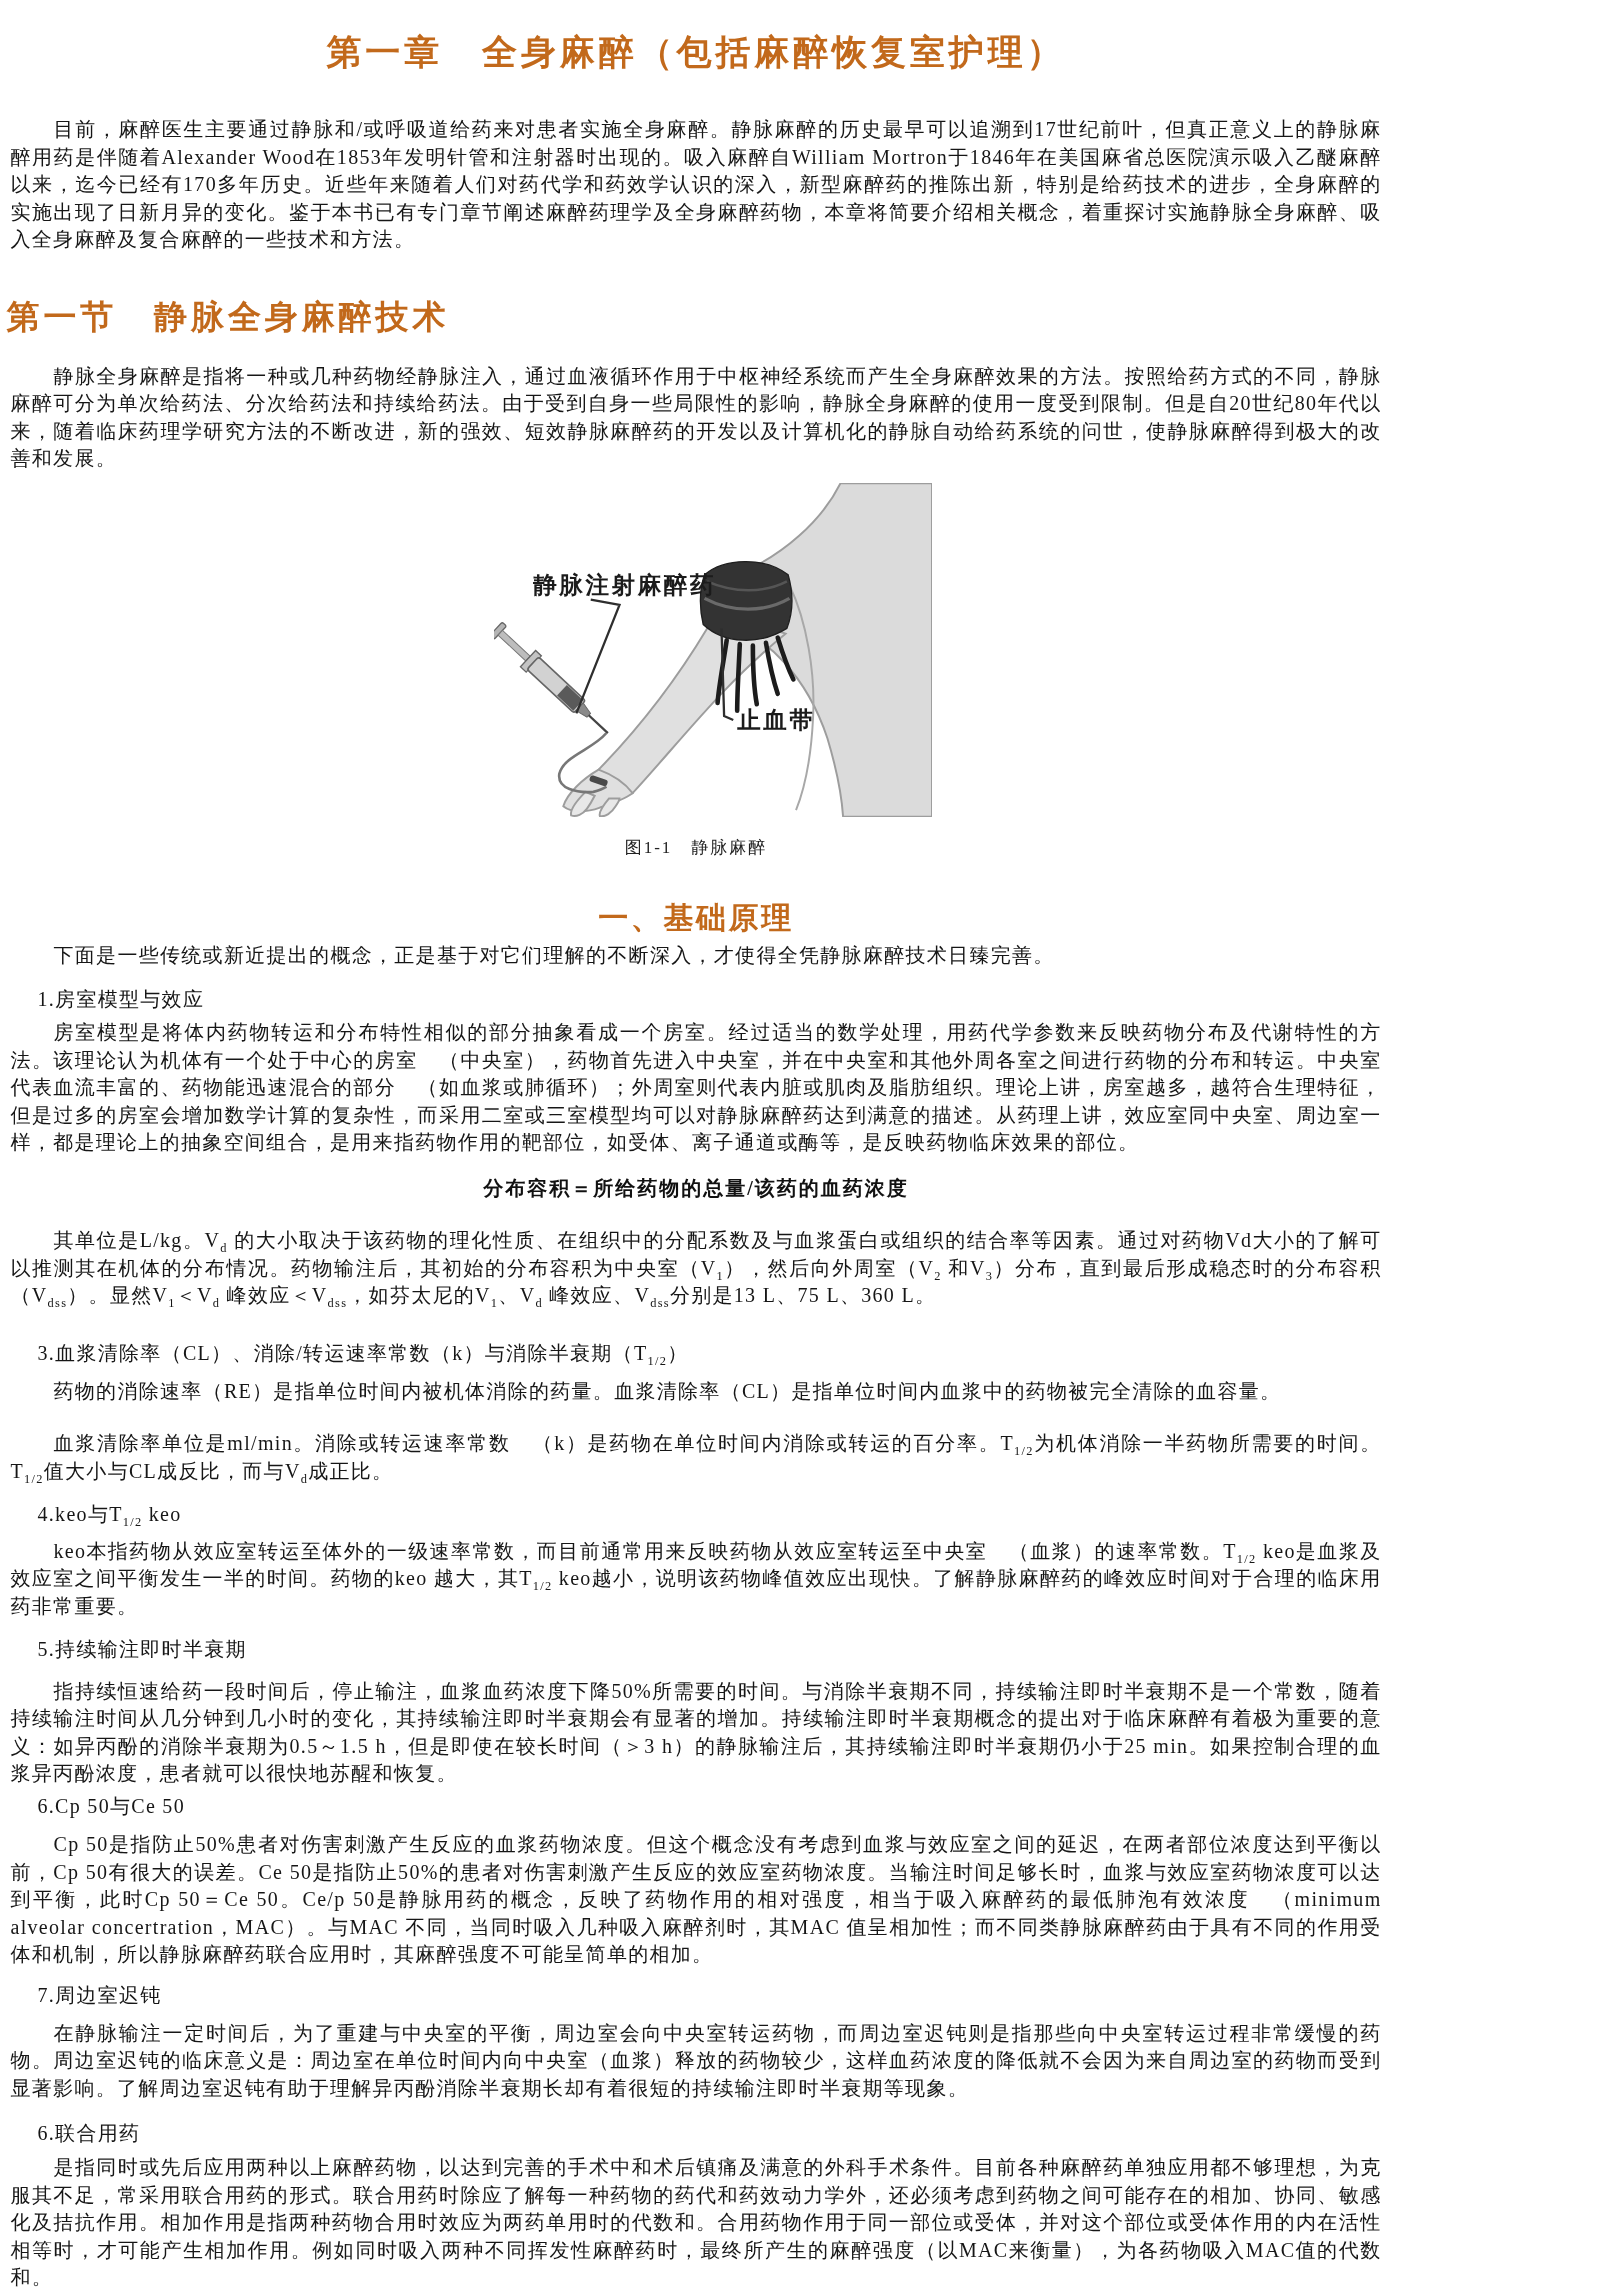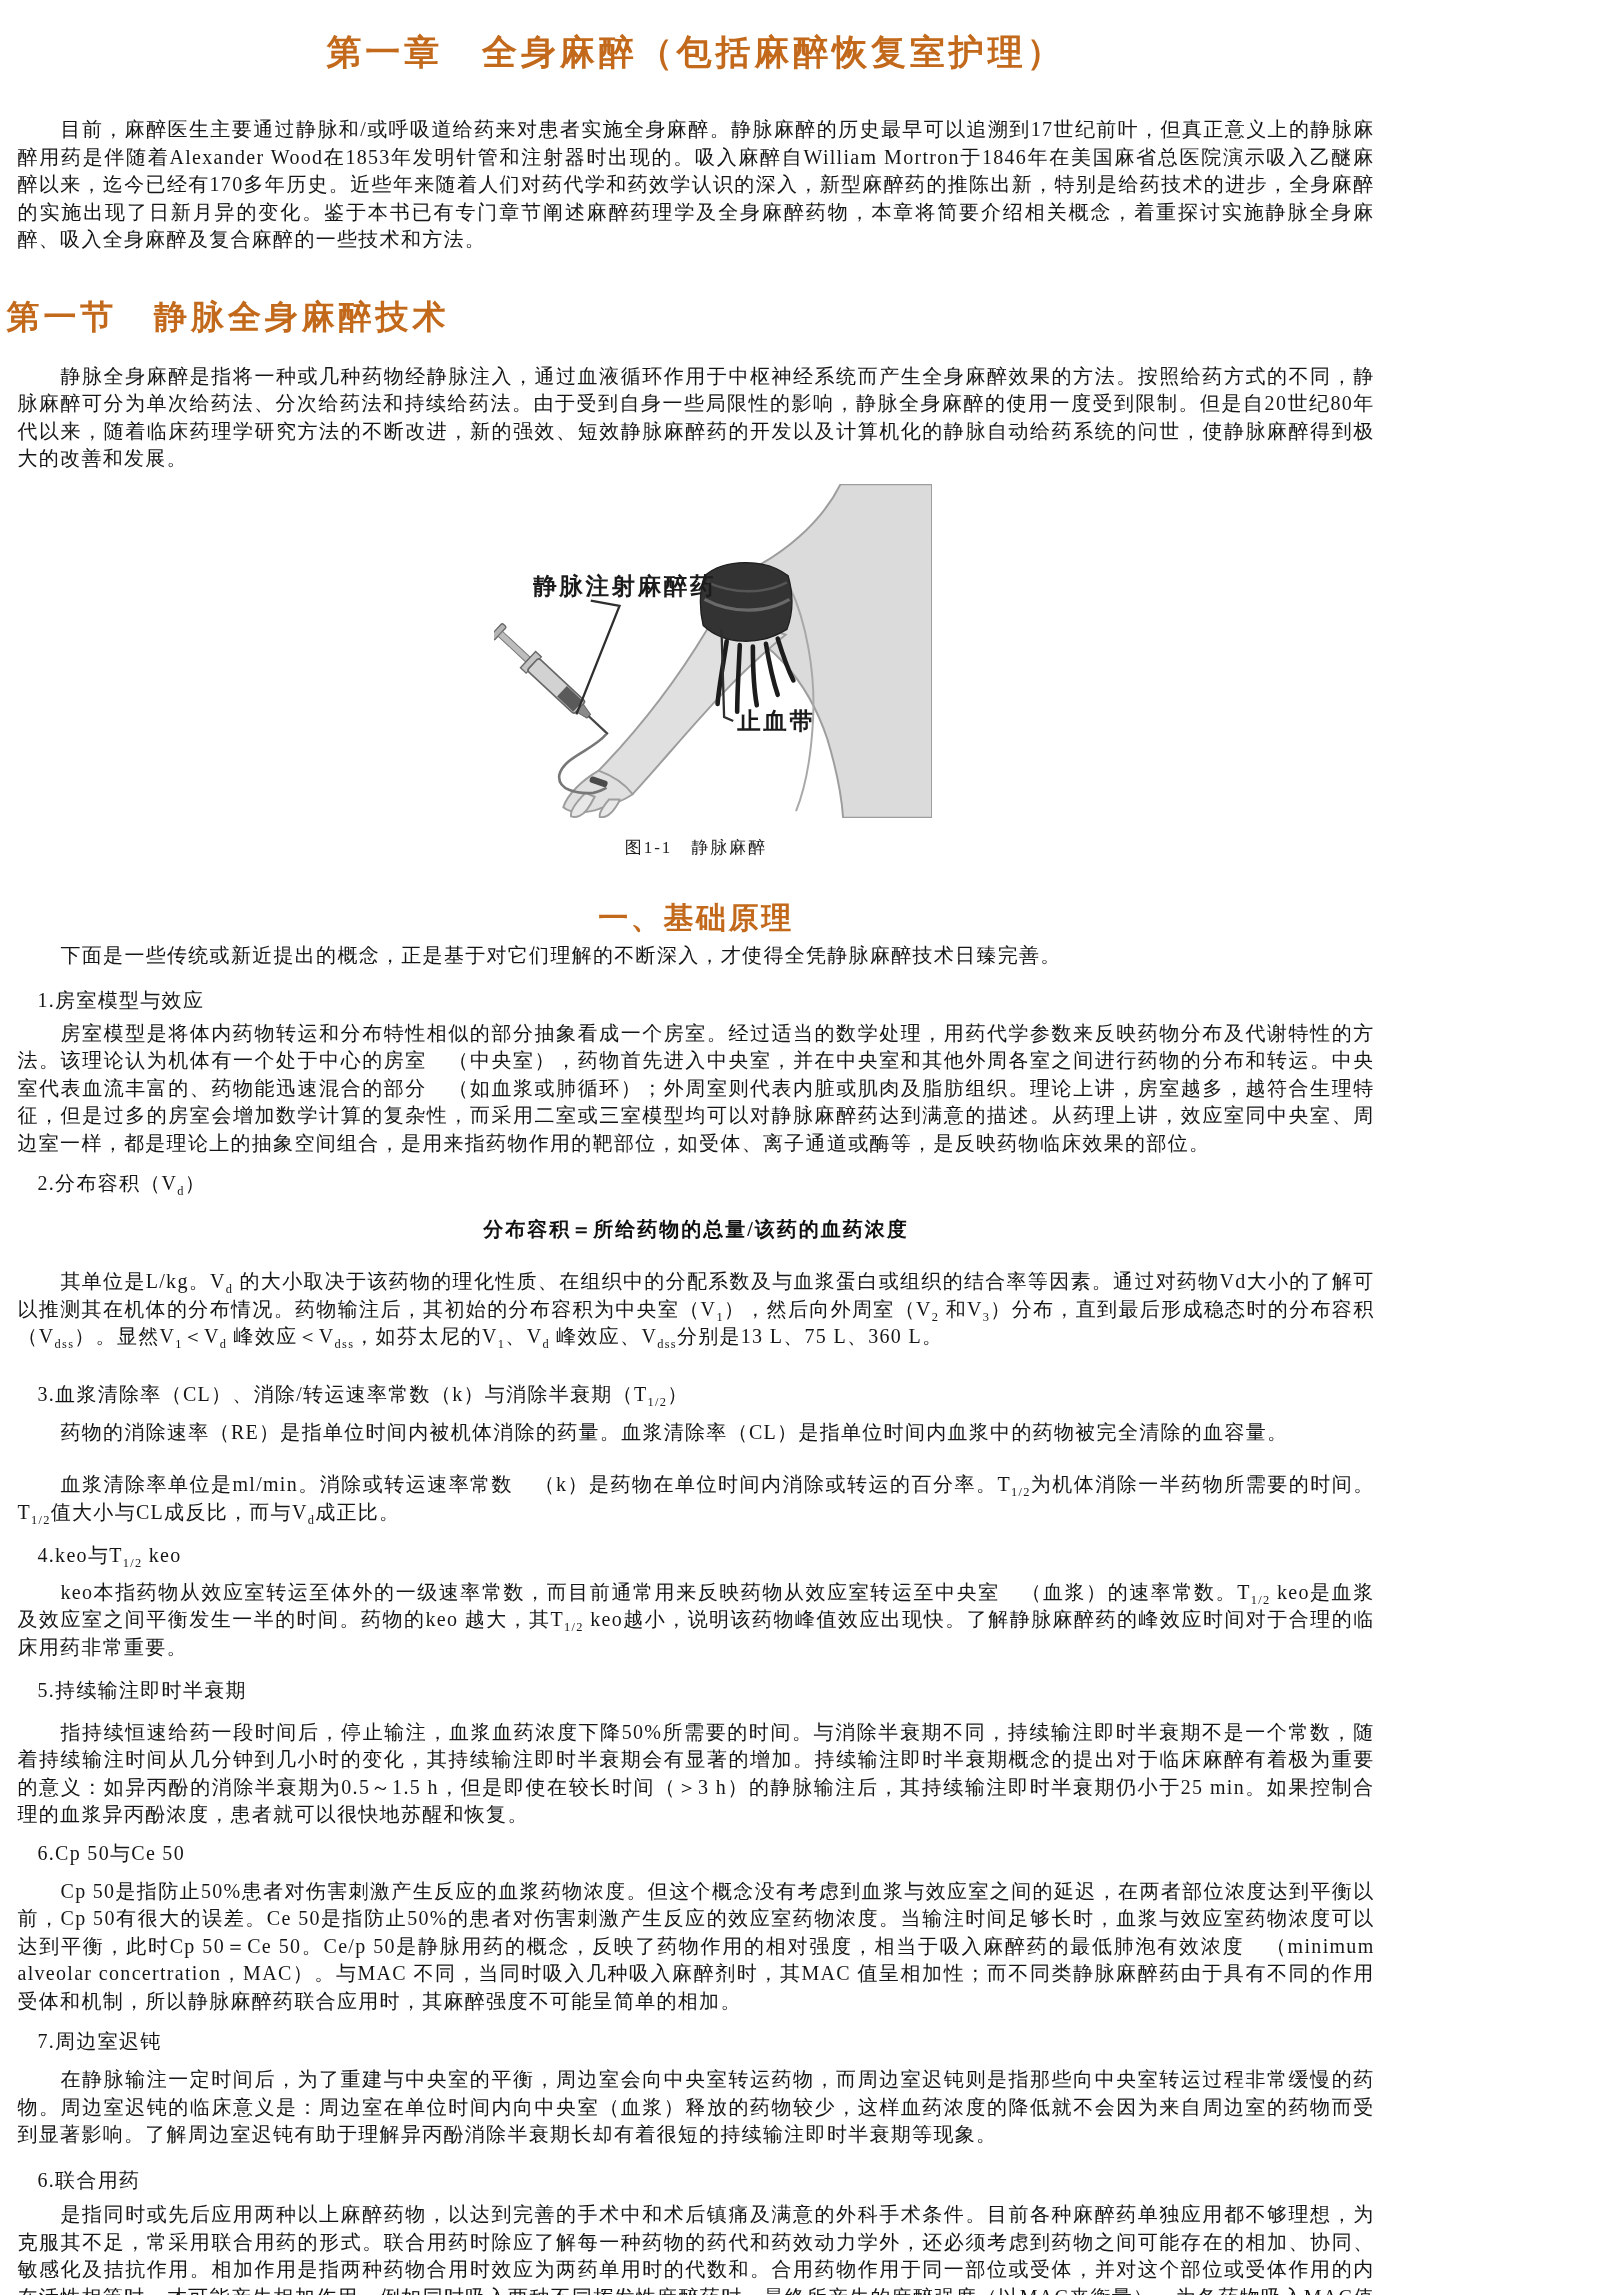--- a/index.html
+++ b/index.html
@@ -33,21 +33,21 @@
   .sub-title{
     margin:38px 0 0 0;
     font-family:"Liberation Sans","DejaVu Sans",sans-serif;
     font-weight:bold;
     font-size:30px;line-height:38px;
     letter-spacing:2.6px;
     color:#c2691b;
     text-align:center;
   }
   .p{
-    margin:11px;
+    margin:4px;
     font-size:20px;line-height:27.5px;
     letter-spacing:1.3px;
     text-indent:43px;
     text-align:justify;
     color:#161616;
   }
   .h-num{
     margin:0;
     font-size:20px;line-height:27.5px;
     letter-spacing:1.3px;
@@ -166,21 +166,20 @@
       <div class="fig-caption">图1-1　静脉麻醉</div>
     </div>
 
     <h2 class="sub-title">一、基础原理</h2>
 
     <p class="p" id="p-concept">下面是一些传统或新近提出的概念，正是基于对它们理解的不断深入，才使得全凭静脉麻醉技术日臻完善。</p>
 
     <p class="h-num" id="h1">1.房室模型与效应</p>
     <p class="p" id="p1">房室模型是将体内药物转运和分布特性相似的部分抽象看成一个房室。经过适当的数学处理，用药代学参数来反映药物分布及代谢特性的方法。该理论认为机体有一个处于中心的房室　（中央室），药物首先进入中央室，并在中央室和其他外周各室之间进行药物的分布和转运。中央室代表血流丰富的、药物能迅速混合的部分　（如血浆或肺循环）；外周室则代表内脏或肌肉及脂肪组织。理论上讲，房室越多，越符合生理特征，但是过多的房室会增加数学计算的复杂性，而采用二室或三室模型均可以对静脉麻醉药达到满意的描述。从药理上讲，效应室同中央室、周边室一样，都是理论上的抽象空间组合，是用来指药物作用的靶部位，如受体、离子通道或酶等，是反映药物临床效果的部位。</p>
 
-    <p class="h-num" id="h2">2.分布容积（V<sub>d</sub>）</p>
     <div class="formula" id="f1">分布容积＝所给药物的总量/该药的血药浓度</div>
     <p class="p" id="p2">其单位是L/kg。V<sub>d</sub> 的大小取决于该药物的理化性质、在组织中的分配系数及与血浆蛋白或组织的结合率等因素。通过对药物Vd大小的了解可以推测其在机体的分布情况。药物输注后，其初始的分布容积为中央室（V<sub>1</sub>），然后向外周室（V<sub>2</sub> 和V<sub>3</sub>）分布，直到最后形成稳态时的分布容积（V<sub>dss</sub>）。显然V<sub>1</sub>＜V<sub>d</sub> 峰效应＜V<sub>dss</sub>，如芬太尼的V<sub>1</sub>、V<sub>d</sub> 峰效应、V<sub>dss</sub>分别是13 L、75 L、360 L。</p>
 
     <p class="h-num" id="h3">3.血浆清除率（CL）、消除/转运速率常数（k）与消除半衰期（T<sub>1/2</sub>）</p>
     <p class="p" id="p3a">药物的消除速率（RE）是指单位时间内被机体消除的药量。血浆清除率（CL）是指单位时间内血浆中的药物被完全清除的血容量。</p>
     <p class="p" id="p3b">血浆清除率单位是ml/min。消除或转运速率常数　（k）是药物在单位时间内消除或转运的百分率。T<sub>1/2</sub>为机体消除一半药物所需要的时间。T<sub>1/2</sub>值大小与CL成反比，而与V<sub>d</sub>成正比。</p>
 
     <p class="h-num" id="h4">4.keo与T<sub>1/2</sub> keo</p>
     <p class="p" id="p4">keo本指药物从效应室转运至体外的一级速率常数，而目前通常用来反映药物从效应室转运至中央室　（血浆）的速率常数。T<sub>1/2</sub> keo是血浆及效应室之间平衡发生一半的时间。药物的keo 越大，其T<sub>1/2</sub> keo越小，说明该药物峰值效应出现快。了解静脉麻醉药的峰效应时间对于合理的临床用药非常重要。</p>
 

